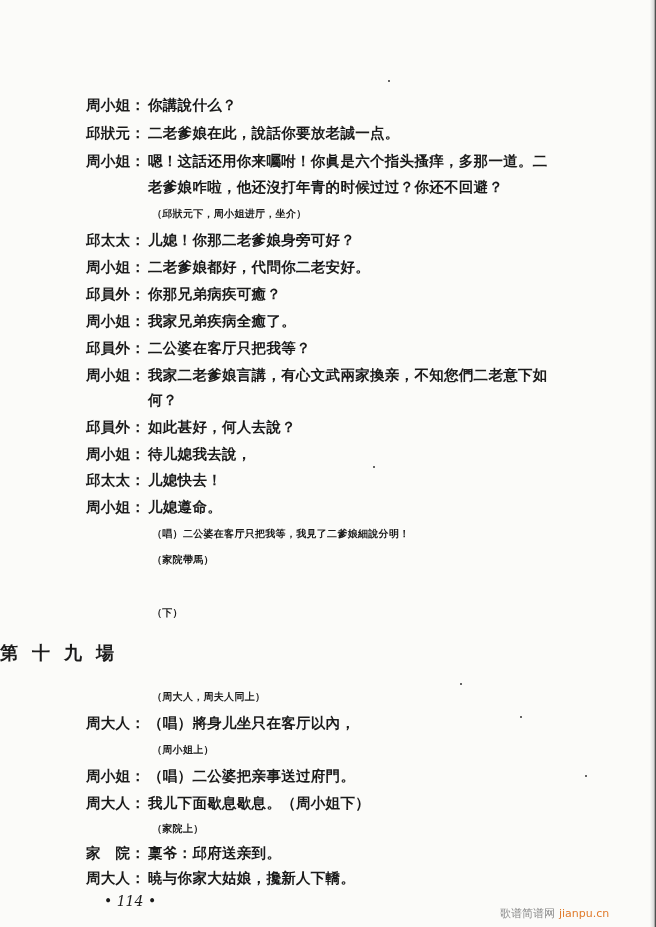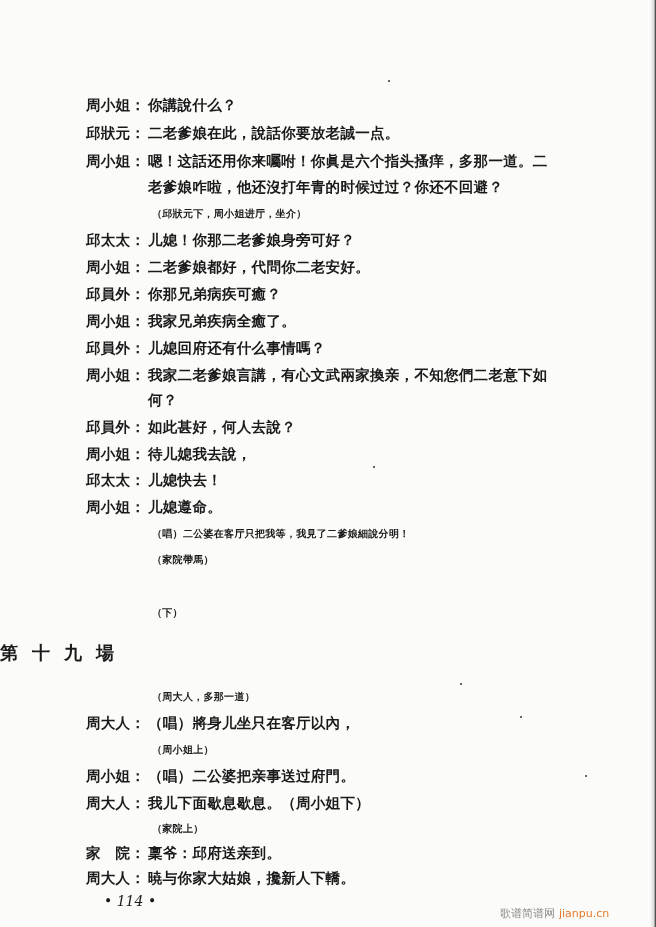--- a/index.html
+++ b/index.html
@@ -62,21 +62,21 @@
   <div class="line" style="top:257px">
     <span class="speaker">周小姐：</span><span>二老爹娘都好，代問你二老安好。</span>
   </div>
   <div class="line" style="top:284px">
     <span class="speaker">邱員外：</span><span>你那兄弟病疾可癒？</span>
   </div>
   <div class="line" style="top:311px">
     <span class="speaker">周小姐：</span><span>我家兄弟疾病全癒了。</span>
   </div>
   <div class="line" style="top:338px">
-    <span class="speaker">邱員外：</span><span>儿媳回府还有什么事情嗎？</span>
+    <span class="speaker">邱員外：</span><span>二公婆在客厅只把我等？</span>
   </div>
   <div class="line" style="top:365px">
     <span class="speaker">周小姐：</span><span>我家二老爹娘言講，有心文武兩家換亲，不知您們二老意下如</span>
   </div>
   <div class="line cont" style="top:390px">
     <span>何？</span>
   </div>
   <div class="line" style="top:417px">
     <span class="speaker">邱員外：</span><span>如此甚好，何人去說？</span>
   </div>
@@ -89,21 +89,21 @@
   <div class="line" style="top:497px">
     <span class="speaker">周小姐：</span><span>儿媳遵命。</span>
   </div>
   <div class="line direction" style="top:524px">（唱）二公婆在客厅只把我等，我見了二爹娘細說分明！</div>
   <div class="line direction" style="top:550px">（家院帶馬）</div>
 
   <div class="line direction" style="top:603px">（下）</div>
 
   <div class="scene-title" style="top:641px">第十九場</div>
 
-  <div class="line direction" style="top:687px">（周大人，多那一道）</div>
+  <div class="line direction" style="top:687px">（周大人，周夫人同上）</div>
   <div class="line" style="top:713px">
     <span class="speaker">周大人：</span><span>（唱）將身儿坐只在客厅以內，</span>
   </div>
   <div class="line direction" style="top:740px">（周小姐上）</div>
   <div class="line" style="top:766px">
     <span class="speaker">周小姐：</span><span>（唱）二公婆把亲事送过府門。</span>
   </div>
   <div class="line" style="top:793px">
     <span class="speaker">周大人：</span><span>我儿下面歇息歇息。（周小姐下）</span>
   </div>

